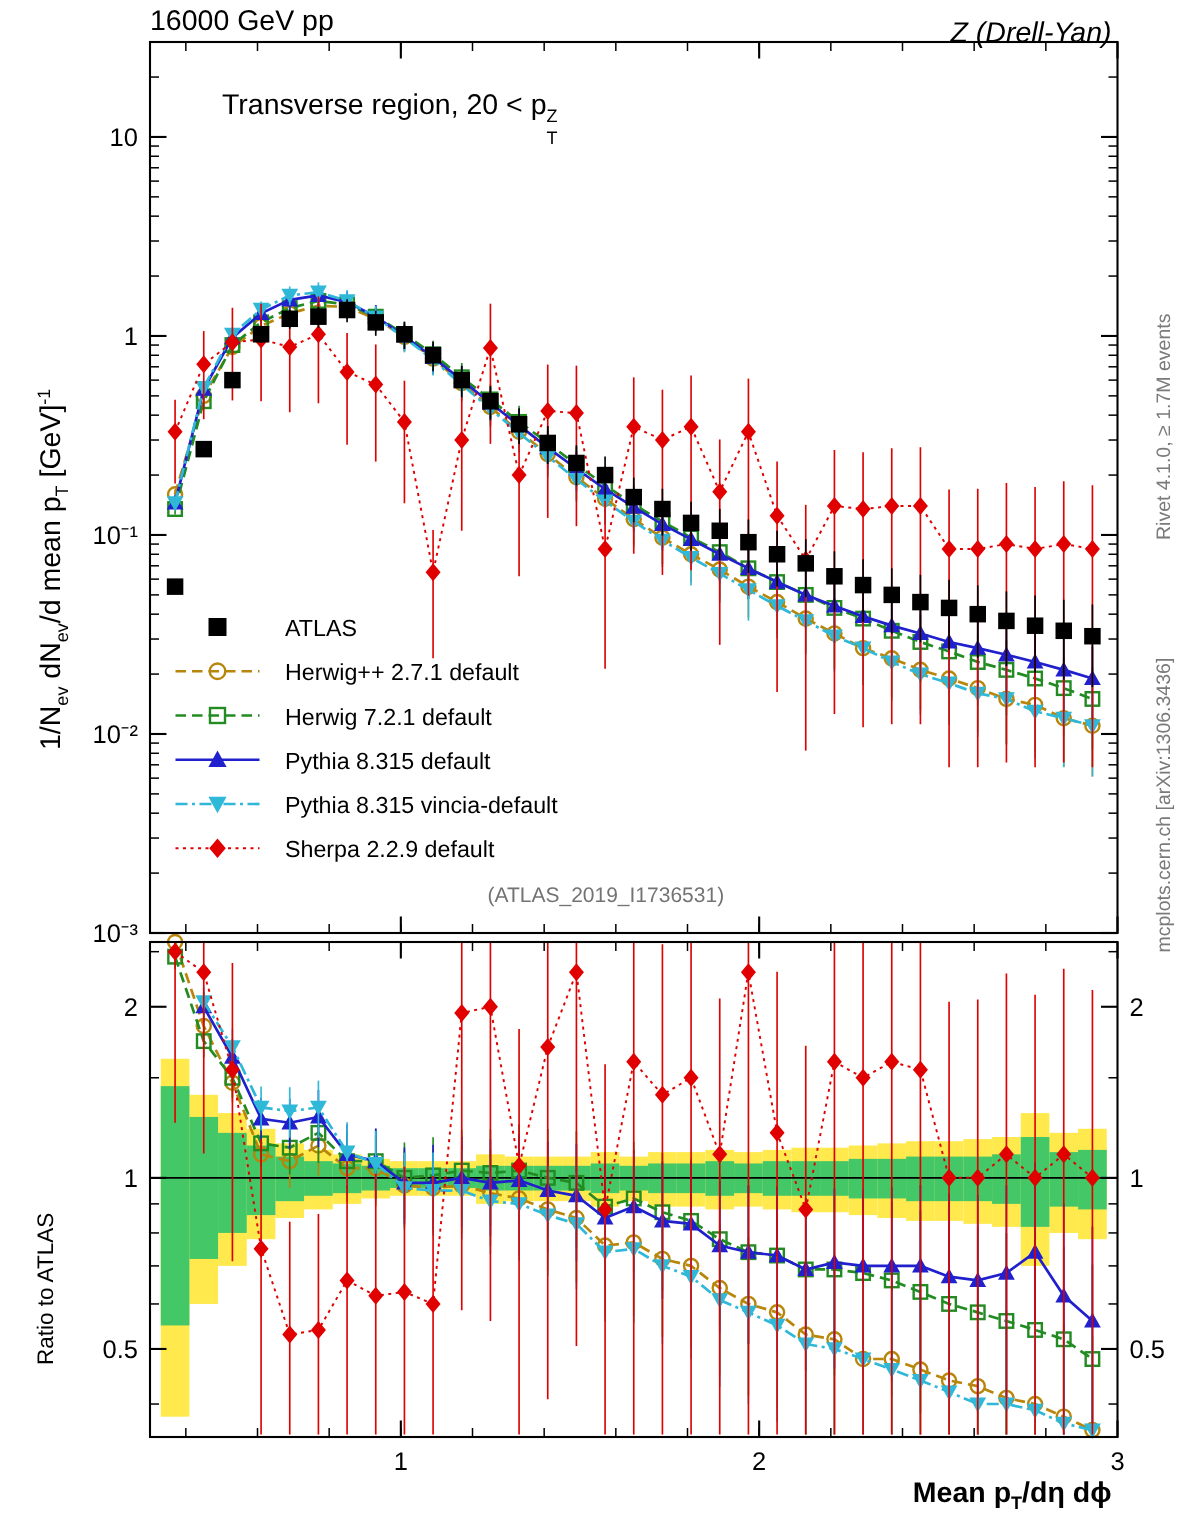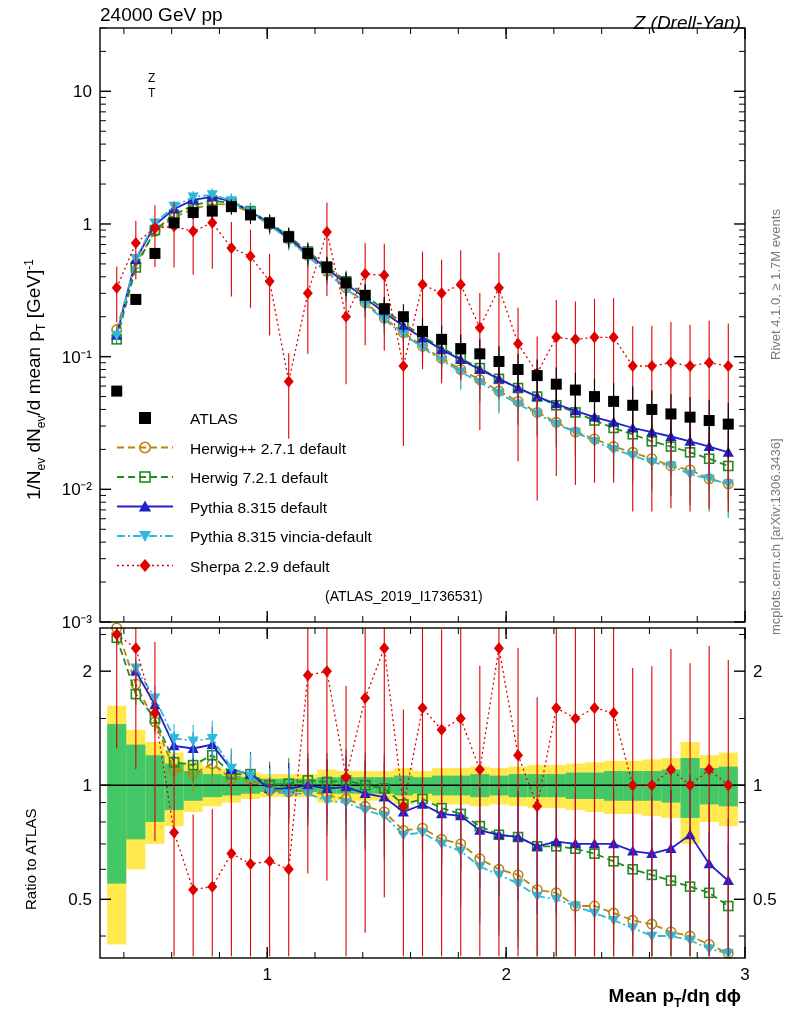--- a/index.html
+++ b/index.html
@@ -5,40 +5,40 @@
   html,body{margin:0;padding:0;background:#fff;}
   body{width:786px;height:1024px;font-family:"Liberation Sans",sans-serif;color:#000;overflow:hidden;}
   #root{position:relative;width:786px;height:1024px;}
   .abs{position:absolute;}
   .txt{font-family:"Liberation Sans",sans-serif;color:#000;white-space:nowrap;}
   .hdr{font-size:19px;}
   .title{font-size:19px;}
   .axlbl{font-size:19px;font-weight:bold;}
   .side{font-size:13px;color:#7a7a7a;}
   .rot90{transform-origin:0 0;transform:rotate(-90deg);}
-  .watermark{font-size:14px;color:#000000;}
+  .watermark{font-size:14px;color:#737373;}
   svg{display:block;}
 </style>
 </head>
 <body>
 
 <div id="root">
 
-  <div class="abs txt hdr" style="left:100px;top:4px;">24000 GeV pp</div>
+  <div class="abs txt hdr" style="left:100px;top:4px;">16000 GeV pp</div>
   <div class="abs txt hdr" style="right:45px;top:12px;font-style:italic;">Z (Drell-Yan)</div>
 
   <div class="abs" style="left:768px;top:40px;">
     <div class="txt side rot90" style="position:absolute;left:0;top:0;width:320px;text-align:left;transform:rotate(-90deg) translate(-320px,0);">Rivet 4.1.0, ≥ 1.7M events</div>
   </div>
   <div class="abs" style="left:768px;top:345px;">
     <div class="txt side rot90" style="position:absolute;left:0;top:0;width:290px;text-align:left;transform:rotate(-90deg) translate(-290px,0);">mcplots.cern.ch [arXiv:1306.3436]</div>
   </div>
 
   <div class="abs txt title" style="left:148px;top:60px;">
-    <span style="display:inline-block;position:relative;width:10px;">
+    <span>Transverse region, 20 &lt; p</span><span style="display:inline-block;position:relative;width:10px;">
       <span style="position:absolute;font-size:12px;left:0;top:9px;">T</span>
       <span style="position:absolute;font-size:12px;left:0;top:-6px;">Z</span>
     </span>
   </div>
 
   <div class="abs" style="left:22px;top:70px;width:30px;height:460px;">
     <div style="position:absolute;left:0;top:430px;transform-origin:0 0;transform:rotate(-90deg);white-space:nowrap;font-size:19px;">
       <span>1/N</span><span style="font-size:12px;vertical-align:sub;">ev</span><span> dN</span><span style="font-size:12px;vertical-align:sub;">ev</span><span>/d mean p</span><span style="font-size:12px;vertical-align:sub;">T</span><span> [GeV]</span><span style="font-size:12px;vertical-align:super;">-1</span>
     </div>
   </div>

